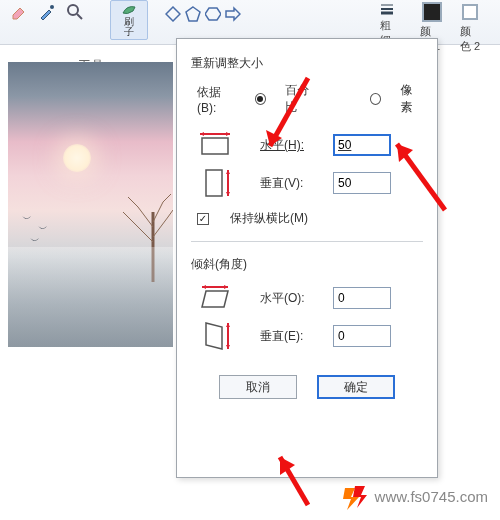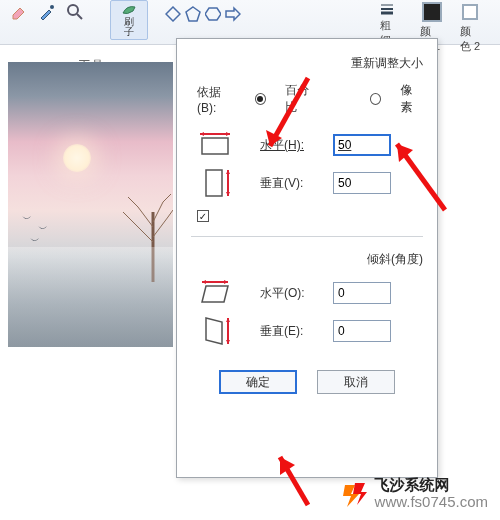--- a/index.html
+++ b/index.html
@@ -24,21 +24,21 @@
   .sun{position:absolute;left:55px;top:82px;width:28px;height:28px;border-radius:50%;background:radial-gradient(circle,#fff7e6 0%,#fff0d6 60%,rgba(255,240,214,0) 100%);box-shadow:0 0 20px 8px rgba(255,240,220,0.5);}
   .tree{position:absolute;right:0;top:120px;width:70px;height:100px;}
   .water{position:absolute;left:0;bottom:0;width:100%;height:100px;background:linear-gradient(180deg,rgba(255,255,255,0.3),rgba(140,150,160,0.5));}
   .bird{position:absolute;color:#4a5560;font-size:10px;}
 
   
   .dlg{position:absolute;left:176px;top:38px;width:262px;height:440px;background:#fff;border:1px solid #a0a6ad;box-shadow:2px 2px 6px rgba(0,0,0,0.15);}
   .dlg-titlebar{height:28px;display:flex;align-items:center;padding:0 8px;font-size:12px;border-bottom:1px solid #e5e7eb;position:relative;}
   .dlg-close{position:absolute;right:6px;top:4px;width:20px;height:20px;display:flex;align-items:center;justify-content:center;cursor:pointer;font-size:14px;color:#333;}
   .dlg-body{padding:10px 14px;font-size:12px;color:#333;}
-  .grp-title{margin:6px 0 10px 0;text-align:right;}
+  .grp-title{margin:6px 0 10px 0;}
   .row{display:flex;align-items:center;margin:6px 0;gap:17px;}
   .radio{width:12px;height:12px;border:1px solid #555;border-radius:50%;display:inline-flex;align-items:center;justify-content:center;margin-right:2px;}
   .radio.sel::after{content:"";width:6px;height:6px;border-radius:50%;background:#222;}
   input.num{width:58px;height:22px;border:1px solid #8a9db5;font-size:12px;padding:0 4px;outline:none;}
   input.num.hi{border:1px solid #2a6fd6;box-shadow:inset 0 0 0 1px #2a6fd6;}
   .icon-box{width:36px;height:30px;display:flex;align-items:center;justify-content:center;margin-right:10px;}
   .check{width:12px;height:12px;border:1px solid #555;margin-right:4px;display:inline-flex;align-items:center;justify-content:center;font-size:10px;color:#222;}
   .sep{height:1px;background:#d0d4d9;margin:14px 0;}
   .btns{display:flex;gap:20px;justify-content:center;margin-top:24px;}
   .btn{width:78px;height:24px;border:1px solid #9aa3ad;background:#f5f7fa;font-size:12px;display:flex;align-items:center;justify-content:center;cursor:pointer;}
@@ -167,20 +167,21 @@
             <polygon points="30,2 28,6 32,6" fill="#d23"></polygon>
             <polygon points="30,28 28,24 32,24" fill="#d23"></polygon>
           </svg>
       </div>
       <span class="lbl" style="width:56px;">垂直(V):</span>
       <input class="num" value="50" style="">
     </div>
 
     <div class="row" style="margin-left:6px;margin-top:12px;">
       <span class="check">✓</span>
+      <span class="lbl">保持纵横比(M)</span>
     </div>
 
     <div class="sep"></div>
 
     <div class="grp-title">倾斜(角度)</div>
 
     <div class="row" style="margin-left:6px;margin-top:10px;">
       <div class="icon-box">
         <svg width="34" height="26">
             <polygon points="8,6 30,6 26,22 4,22" fill="none" stroke="#555" stroke-width="1.5"></polygon>
@@ -200,25 +201,25 @@
             <line x1="30" y1="2" x2="30" y2="28" stroke="#d23" stroke-width="2"></line>
             <polygon points="30,2 28,6 32,6" fill="#d23"></polygon>
             <polygon points="30,28 28,24 32,24" fill="#d23"></polygon>
           </svg>
       </div>
       <span class="lbl" style="width:56px;">垂直(E):</span>
       <input class="num" value="0" style="">
     </div>
 
     <div class="btns">
+      <div class="btn">
+          <span>取消</span>
+        </div>
       <div class="btn primary">
           <span>确定</span>
-        </div>
-      <div class="btn">
-          <span>取消</span>
         </div>
     </div>
 
   </div>
 </div>
 
 <svg class="arrow" style="left:258px;top:68px;" width="60" height="90">
   <line x1="50" y1="10" x2="12" y2="78" stroke="#e11" stroke-width="5"></line>
   <polygon points="12,78 8,62 24,70" fill="#e11"></polygon>
 </svg>
@@ -230,16 +231,15 @@
   <line x1="40" y1="60" x2="12" y2="12" stroke="#e11" stroke-width="5"></line>
   <polygon points="12,12 12,30 27,20" fill="#e11"></polygon>
 </svg>
 
 <div class="wm">
   <svg class="wm-logo" viewBox="0 0 26 26">
     <polygon points="4,4 14,4 10,13 18,13 6,26 10,15 2,15" fill="#ff7a00"></polygon>
     <polygon points="14,2 24,2 20,11 26,11 16,24 20,13 12,13" fill="#e11"></polygon>
   </svg>
   <div class="wm-txt">
-    <span class="wm-t1">飞沙系统网</span>
     <span class="wm-t2">www.fs0745.com</span>
   </div>
 </div>
 
 </body></html>

